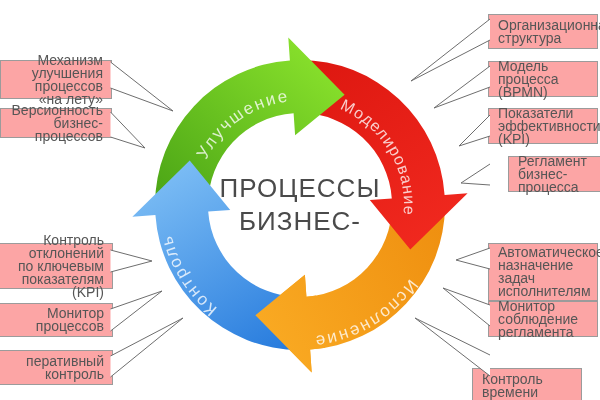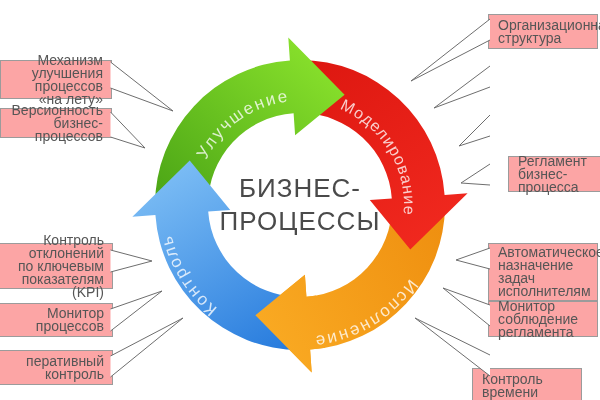--- a/index.html
+++ b/index.html
@@ -65,36 +65,40 @@
     </text>
     <text class="arc-label">
       <textPath href="#orange-label-path" xlink:href="#orange-label-path" startOffset="50%" text-anchor="middle">Исполнение</textPath>
     </text>
     <text class="arc-label">
       <textPath href="#blue-label-path" xlink:href="#blue-label-path" startOffset="50%" text-anchor="middle">Контроль</textPath>
     </text>
   </svg>
 
   <div id="center-title">
+    <div>ПРОЦЕССЫ</div>
     <div>БИЗНЕС-</div>
-    <div>ПРОЦЕССЫ</div>
   </div>
 
   <div class="callout left" style="left:0;top:60px;width:112px;height:39px;">Механизм улучшения
 процессов «на лету»</div>
   <div class="callout left" style="left:0;top:108px;width:112px;height:30px;">Версионность
 бизнес-процессов</div>
   <div class="callout left" style="left:-9px;top:243px;width:122px;height:46px;">Контроль отклонений
 по ключевым
 показателям (KPI)</div>
   <div class="callout left" style="left:-9px;top:303px;width:122px;height:34px;">Монитор процессов</div>
   <div class="callout left" style="left:-9px;top:350px;width:122px;height:35px;">перативный контроль</div>
 
   <div class="callout right" style="left:488px;top:14px;width:110px;height:35px;">Организационная
 структура</div>
+  <div class="callout right" style="left:488px;top:61px;width:110px;height:36px;">Модель процесса
+(BPMN)</div>
+  <div class="callout right" style="left:488px;top:108px;width:110px;height:36px;">Показатели
+эффективности (KPI)</div>
   <div class="callout right" style="left:508px;top:156px;width:110px;height:36px;">Регламент
 бизнес-процесса</div>
   <div class="callout right" style="left:488px;top:243px;width:110px;height:58px;">Автоматическое
 назначение
 задач исполнителям</div>
   <div class="callout right" style="left:488px;top:301px;width:110px;height:36px;">Монитор соблюдение
 регламента</div>
   <div class="callout right" style="left:472px;top:348px;width:110px;height:36px;margin-top:20px;">Контроль времени</div>
 
   <svg id="svg-pointers" width="600" height="400" viewBox="0 0 600 400" xmlns="http://www.w3.org/2000/svg">

